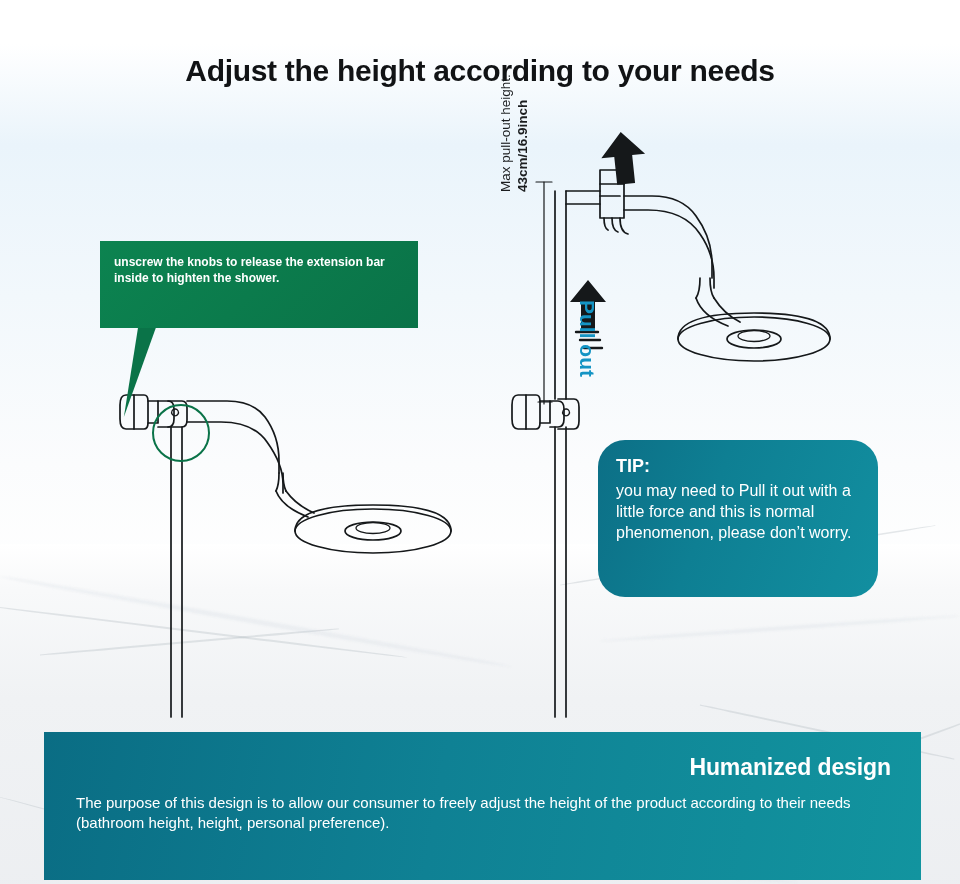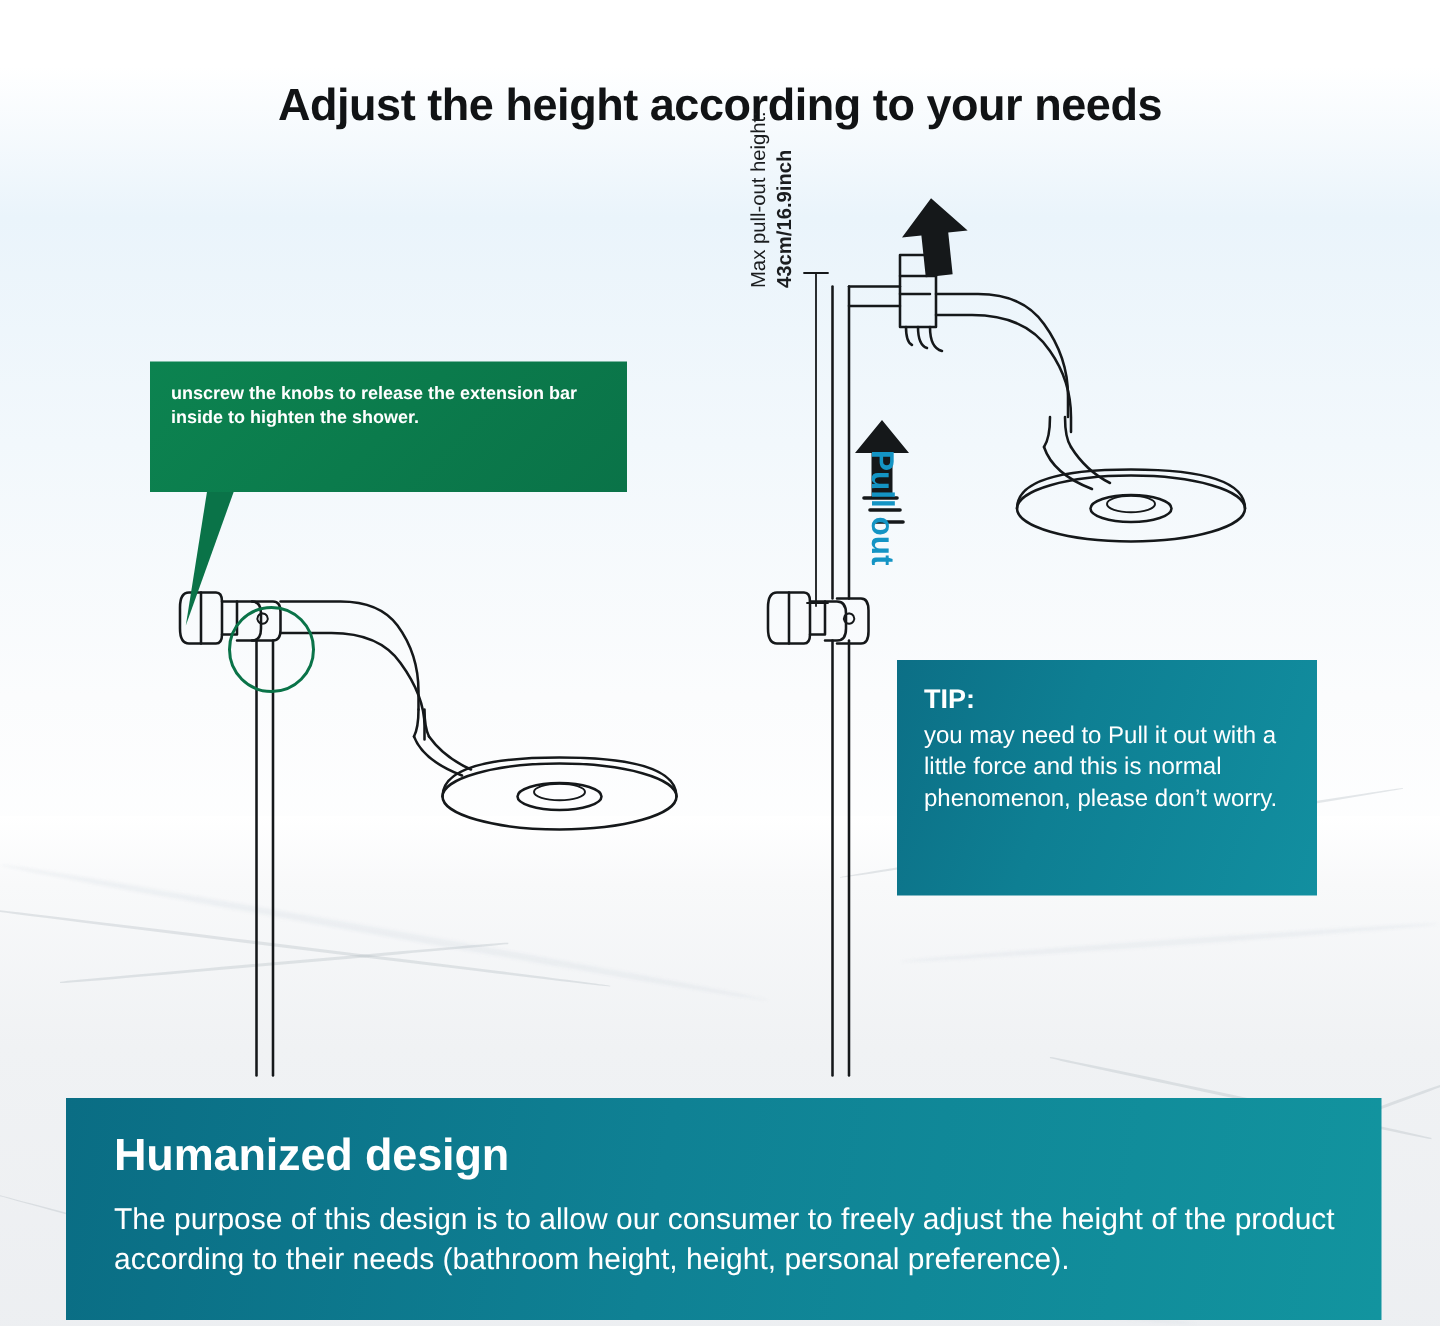--- a/index.html
+++ b/index.html
@@ -90,20 +90,21 @@
 
   
   .tip-box {
     position: absolute;
     left: 598px; top: 396px;
     width: 280px; height: 157px;
     background: linear-gradient(110deg, #0c6f86 0%, #0e7f93 40%, #128fa0 100%);
     color: #ffffff;
     box-sizing: border-box;
     padding: 16px 16px 0 18px;
+    border-radius: 27px;
   }
   .tip-title {
     font-size: 18px;
     font-weight: bold;
     margin-bottom: 4px;
   }
   .tip-text {
     font-size: 16px;
     line-height: 1.30;
   }
@@ -112,27 +113,28 @@
   .banner {
     position: absolute;
     left: 44px; top: 688px;
     width: 877px; height: 148px;
     background: linear-gradient(100deg, #0a6d84 0%, #0f8194 45%, #12949f 100%);
     color: #ffffff;
     box-sizing: border-box;
     padding: 22px 30px 0 32px;
   }
   .banner-title {
-    font-size: 30px;
+    font-size: 23px;
     font-weight: bold;
     margin-bottom: 12px;
     letter-spacing: -0.1px;
+    text-align: right;
   }
   .banner-text {
-    font-size: 20px;
+    font-size: 15px;
     line-height: 1.33;
   }
 
   
   .vlabel {
     position: absolute;
     left: 498px; top: 148px;
     width: 170px;
     transform: rotate(-90deg);
     transform-origin: left top;

